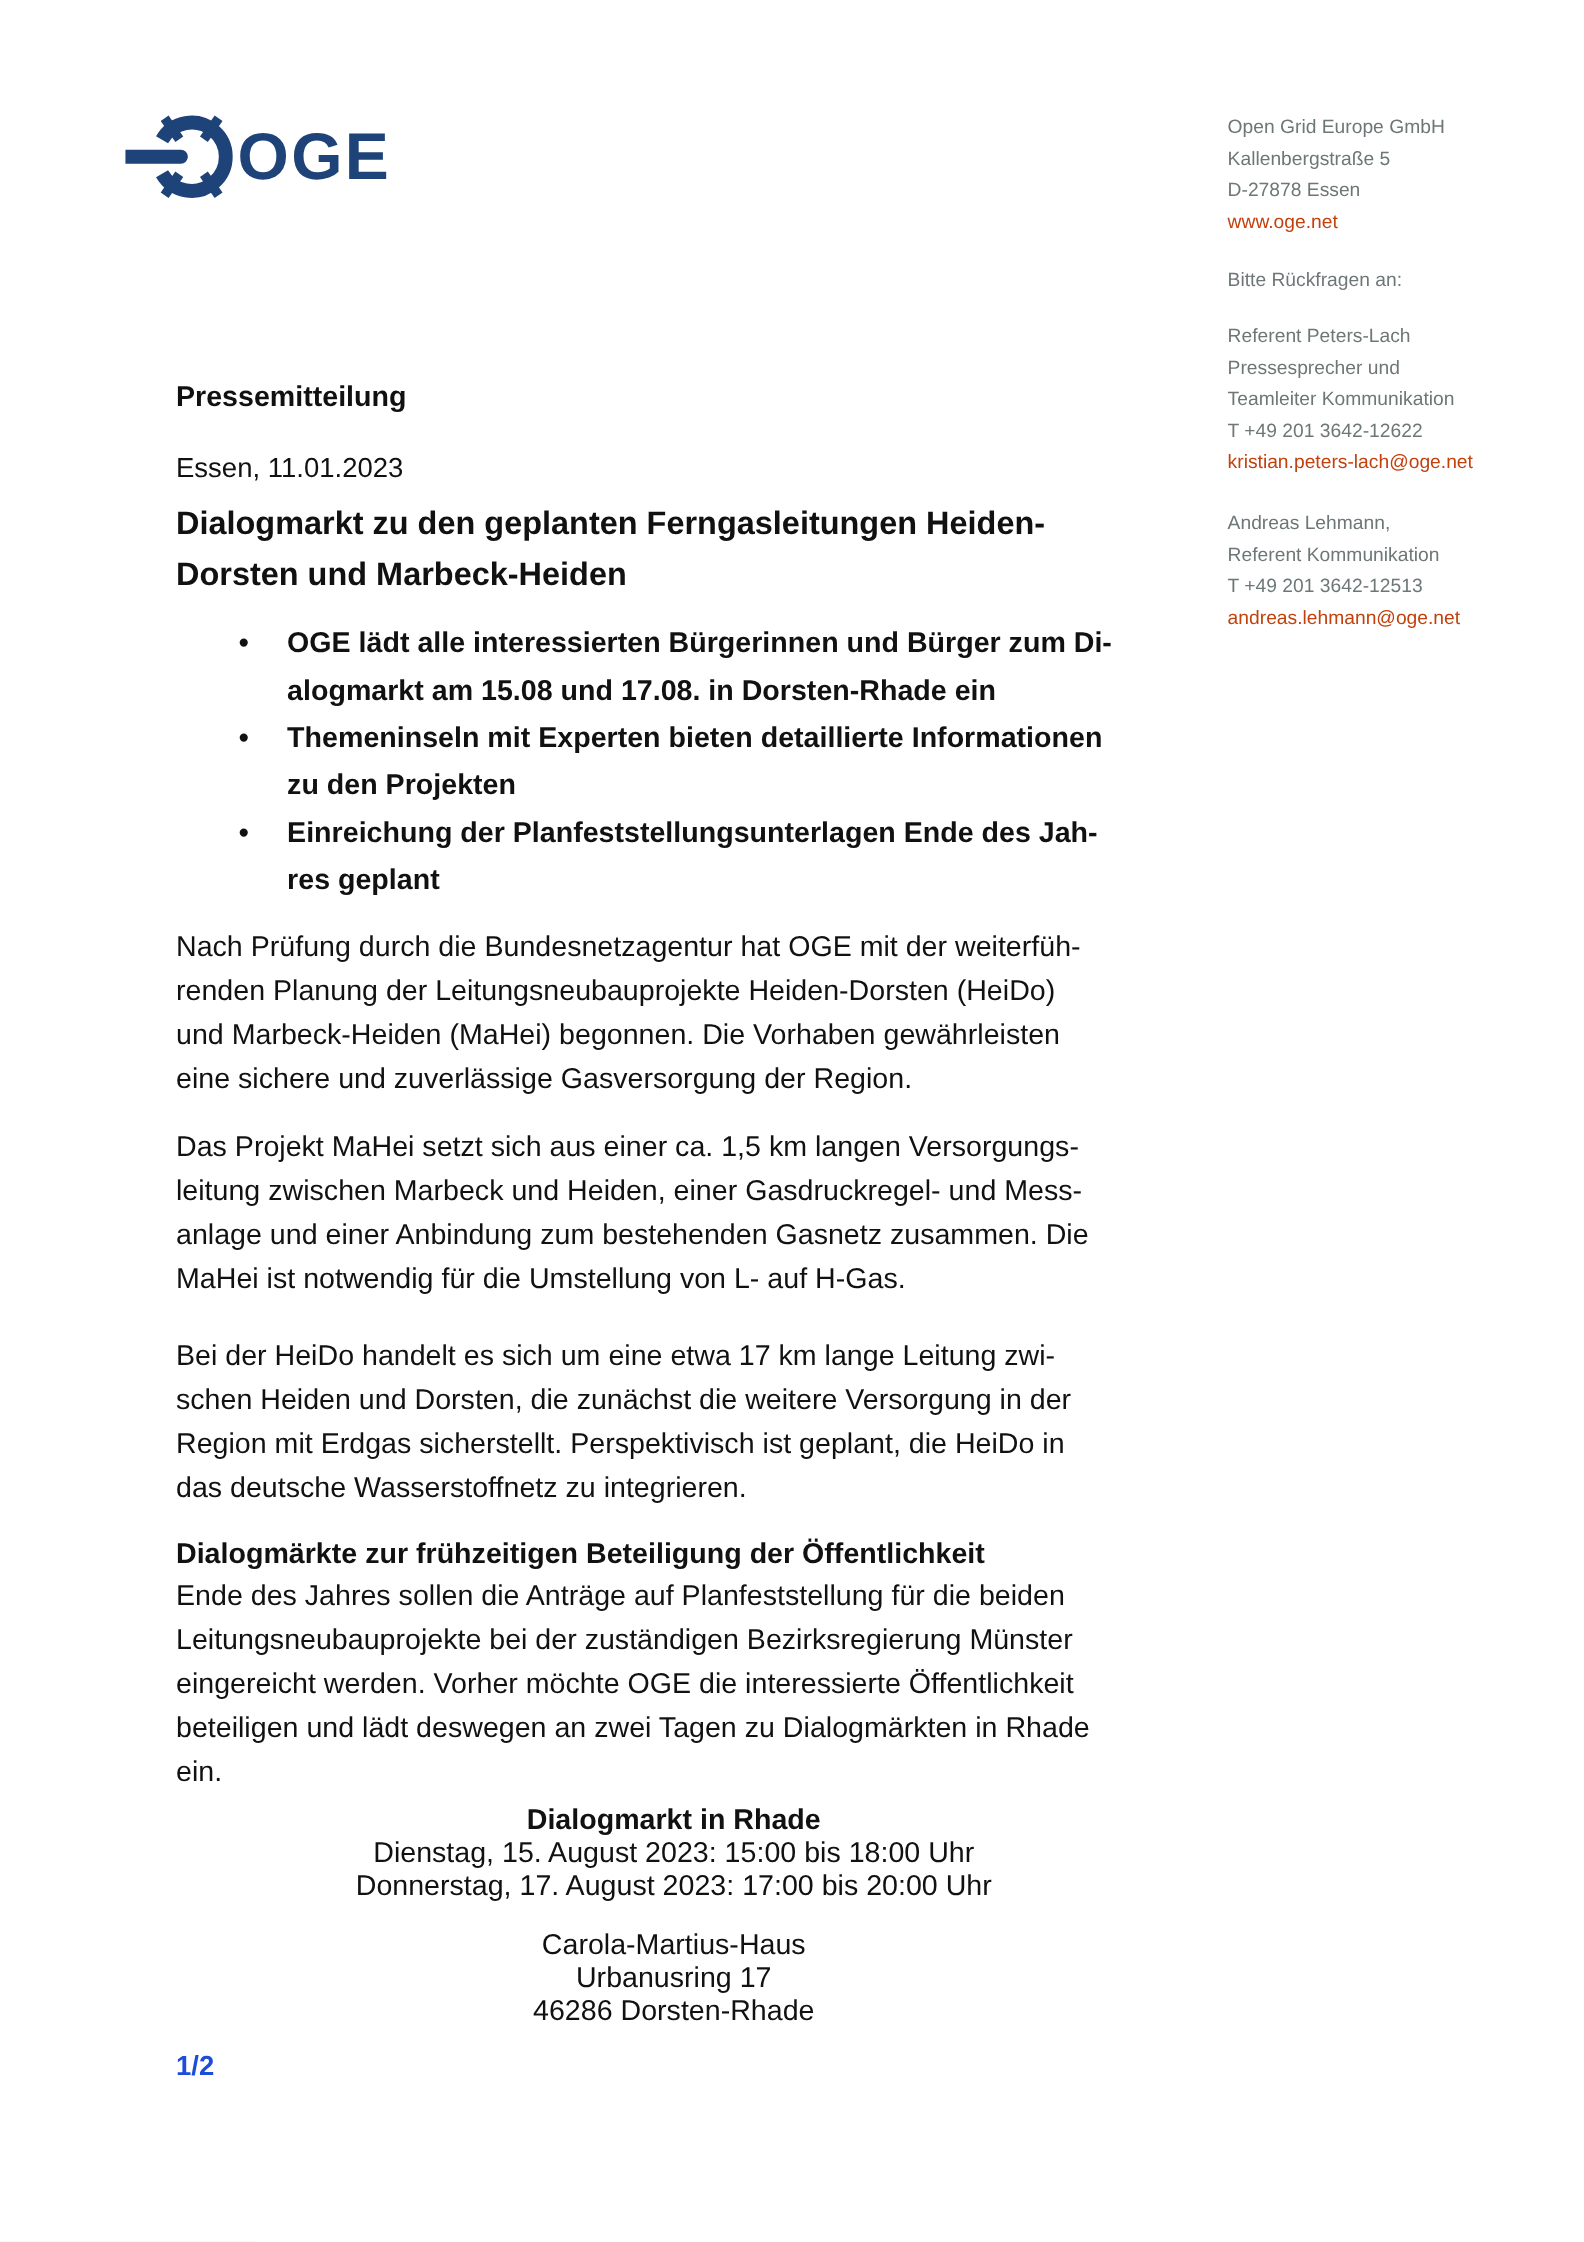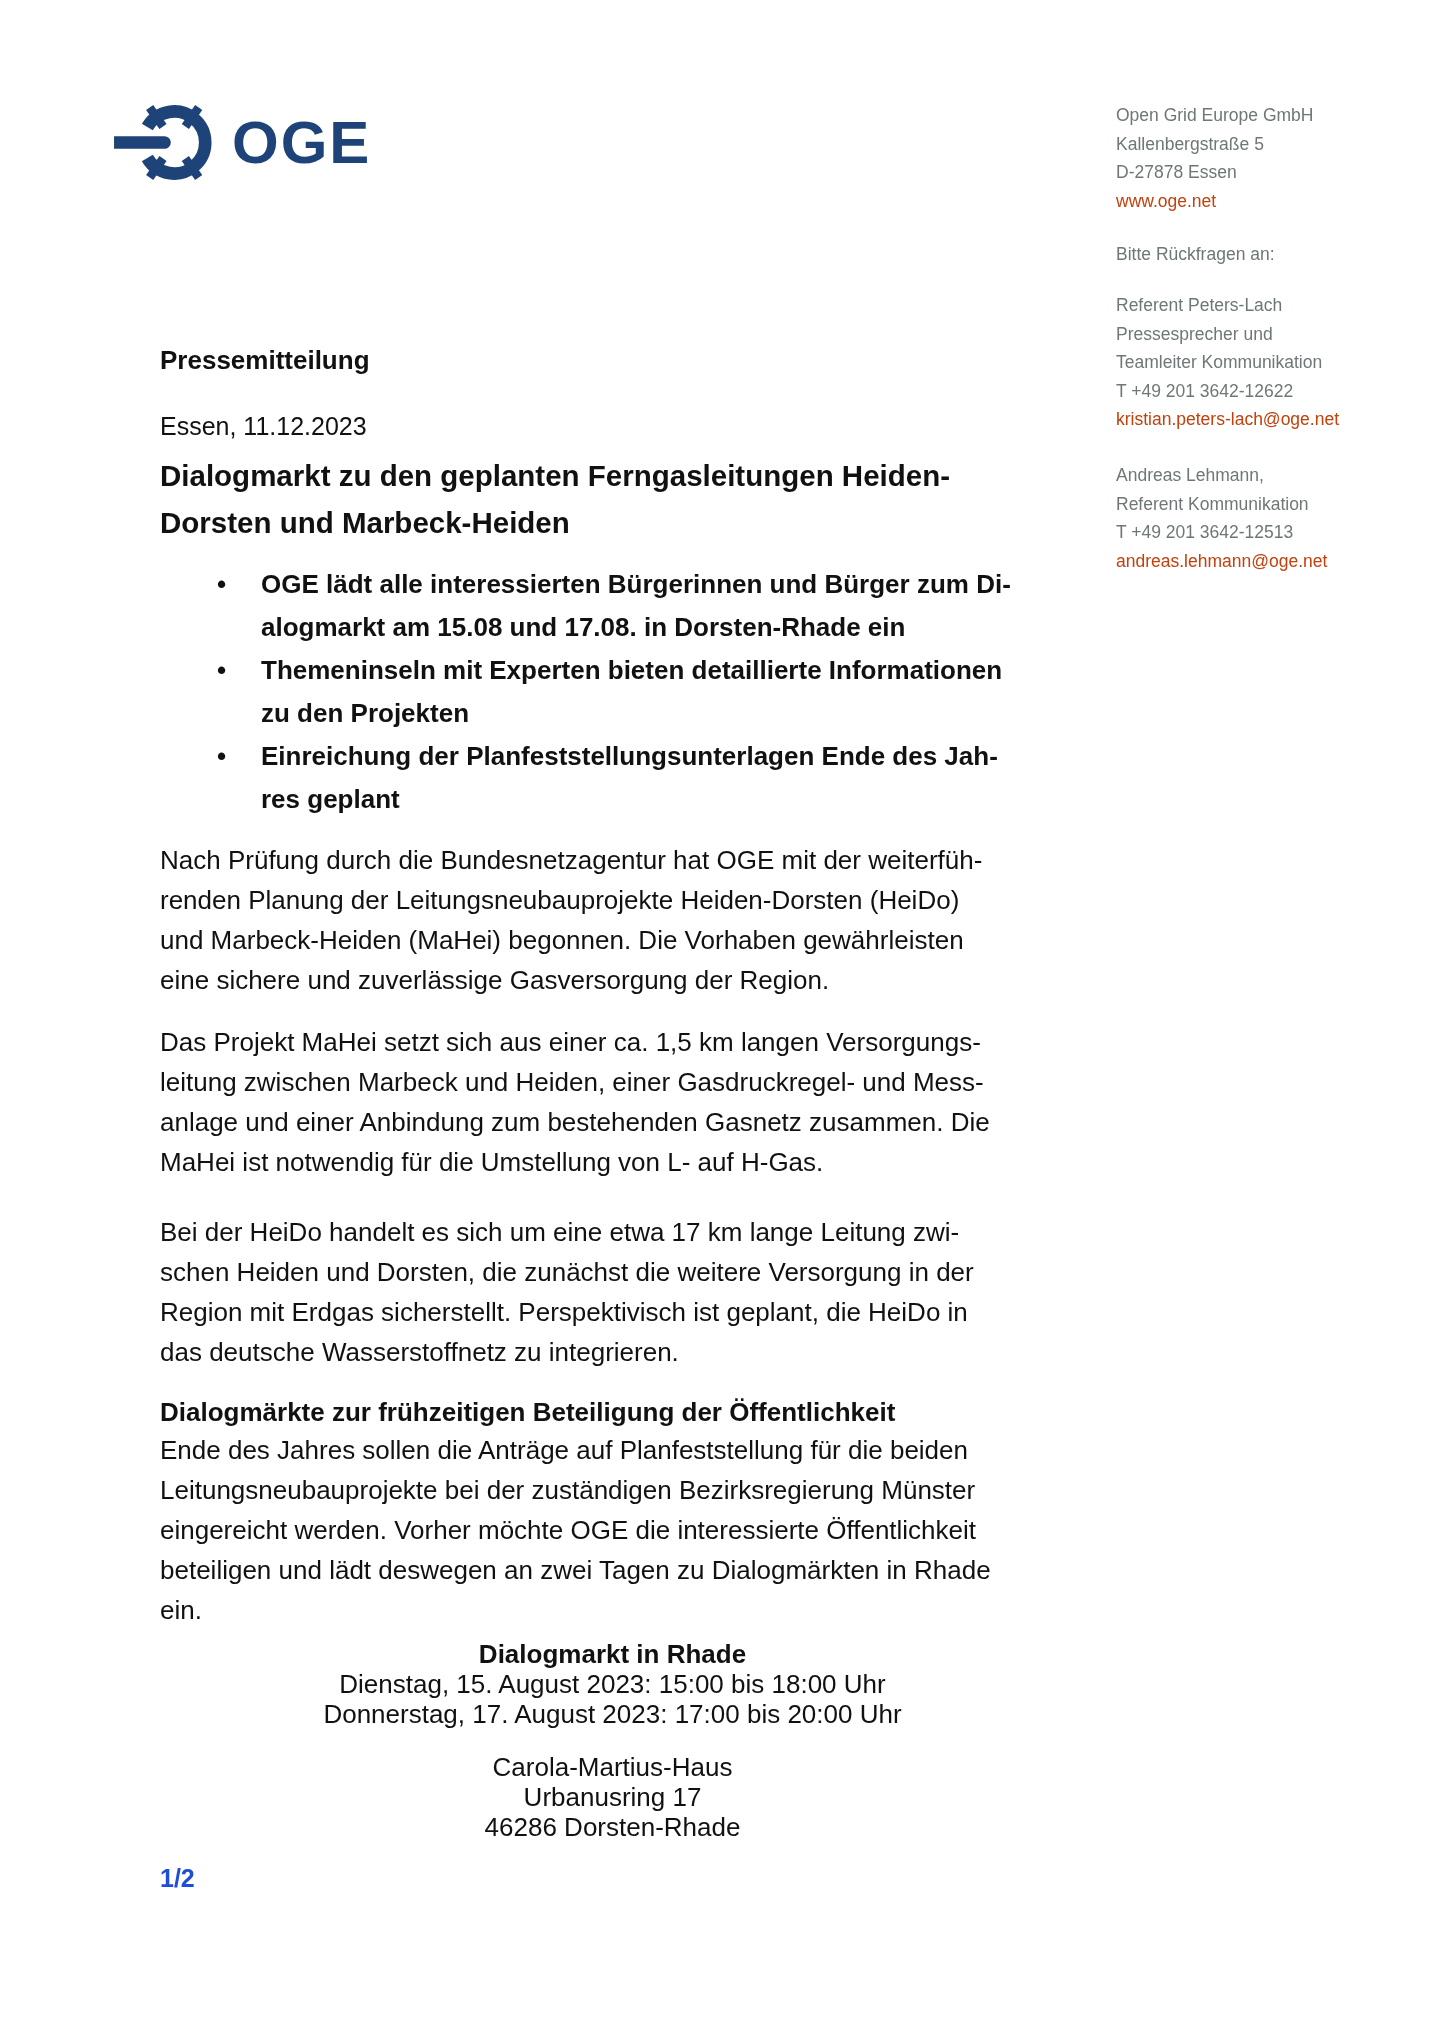--- a/index.html
+++ b/index.html
@@ -1,21 +1,21 @@
 <!DOCTYPE html>
 <html lang="de"><head>
 <meta charset="utf-8">
 <style>
   html,body{margin:0;padding:0;background:#e9e9e9;}
   .page{position:relative;width:1440px;height:2038px;background:#ffffff;
         font-family:"Liberation Sans", sans-serif;color:#111111;overflow:hidden;margin:0 auto;}
   .lines{white-space:pre-line;}
 
   
-  .logo{position:absolute;left:112px;top:94px;display:flex;align-items:center;gap:16px;justify-content:space-between;}
+  .logo{position:absolute;left:112px;top:94px;display:flex;align-items:center;justify-content:space-between;}
   .logo svg{display:block;}
   .logo-text{font-size:60px;font-weight:bold;letter-spacing:2px;color:#1d4379;line-height:1;}
 
   
   .sidebar{position:absolute;left:1102px;top:0;width:310px;
            font-size:17.5px;line-height:28.5px;color:#6e7777;}
   .sb-block{position:absolute;left:14px;width:310px;}
   .sb-company{top:101px;}
   .sb-inquiries{top:240px;}
   .sb-contact1{top:291px;}
@@ -88,21 +88,21 @@
       <div>Andreas Lehmann,</div>
       <div class="lines">Referent Kommunikation</div>
       <div>T +49 201 3642-12513</div>
       <div><a class="link">andreas.lehmann@oge.net</a></div>
     </div>
 
   </div>
 
   <div class="main-block doc-kind">Pressemitteilung</div>
 
-  <div class="main-block dateline">Essen, 11.12.2023</div>
+  <div class="main-block dateline">Essen, 11.01.2023</div>
 
   <h1 class="main-block headline lines" style="margin:0">Dialogmarkt zu den geplanten Ferngasleitungen Heiden-
 Dorsten und Marbeck-Heiden</h1>
 
   <div class="main-block bullets">
     <div class="bullet-item">
       <span class="bullet-marker">•</span>
       <div class="lines">OGE lädt alle interessierten Bürgerinnen und Bürger zum Di-
 alogmarkt am 15.08 und 17.08. in Dorsten-Rhade ein</div>
     </div>

